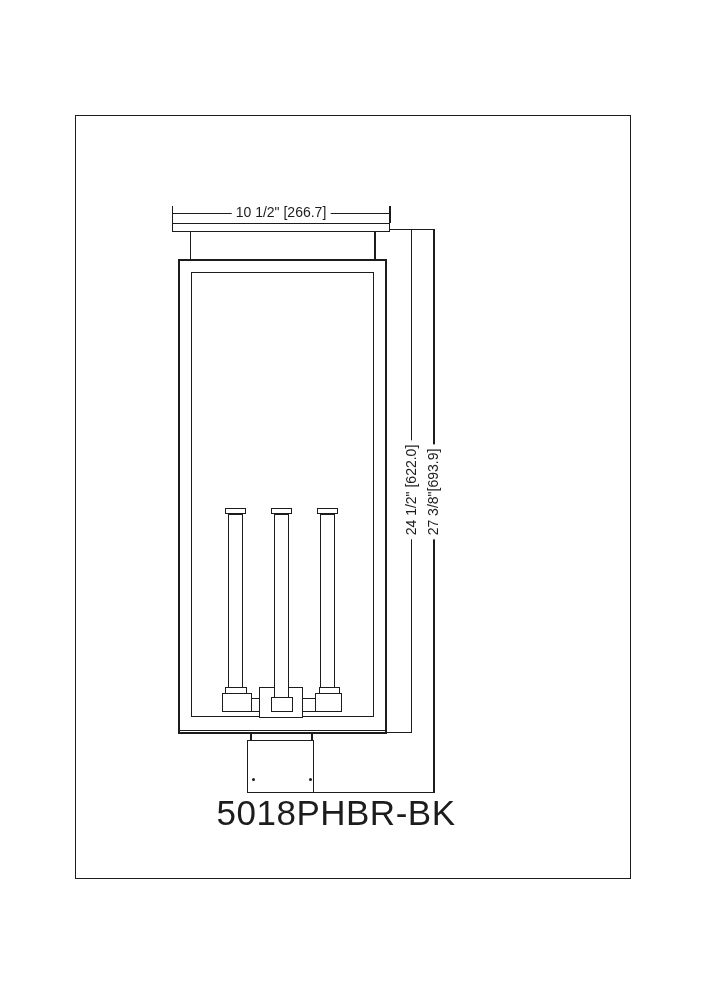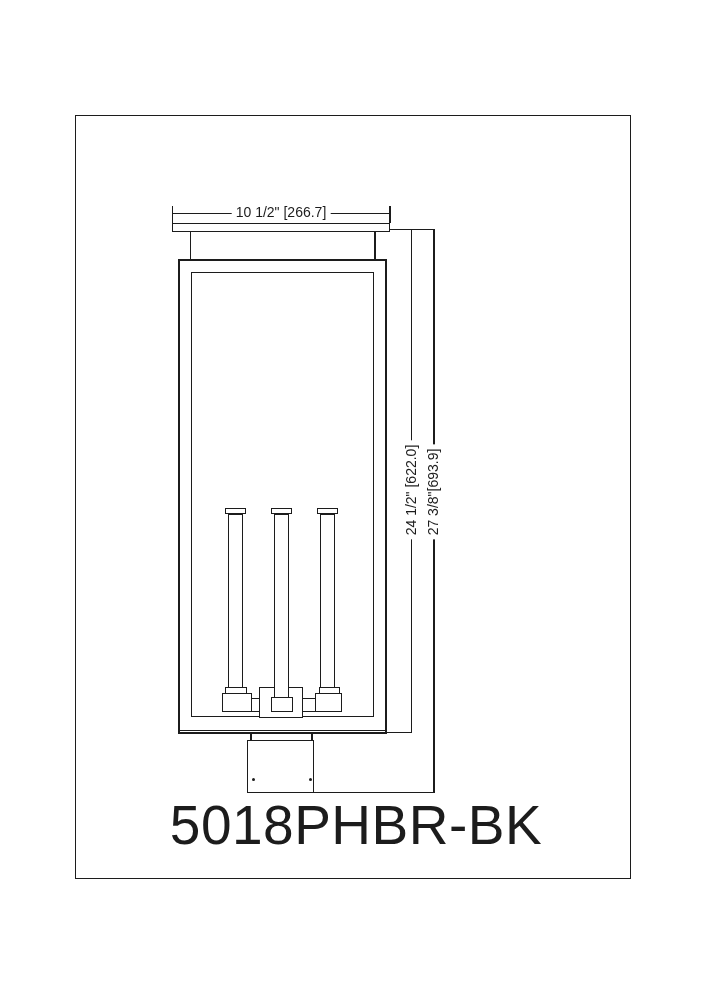--- a/index.html
+++ b/index.html
@@ -41,23 +41,23 @@
     padding:0 4px;
     white-space:nowrap;
     transform:translate(-50%,-50%);
     line-height:1.1;
   }
   .dim-label.vertical{
     transform:translate(-50%,-50%) rotate(-90deg);
   }
   .model-number{
     position:absolute;
-    left:356px;top:793px;
+    left:336px;top:793px;
     transform:translateX(-50%);
-    font-size:55px;
+    font-size:35px;
     letter-spacing:0.5px;
     color:var(--ink);
     white-space:nowrap;
   }
 </style>
 </head>
 <body>
 
 <div class="page">
 

